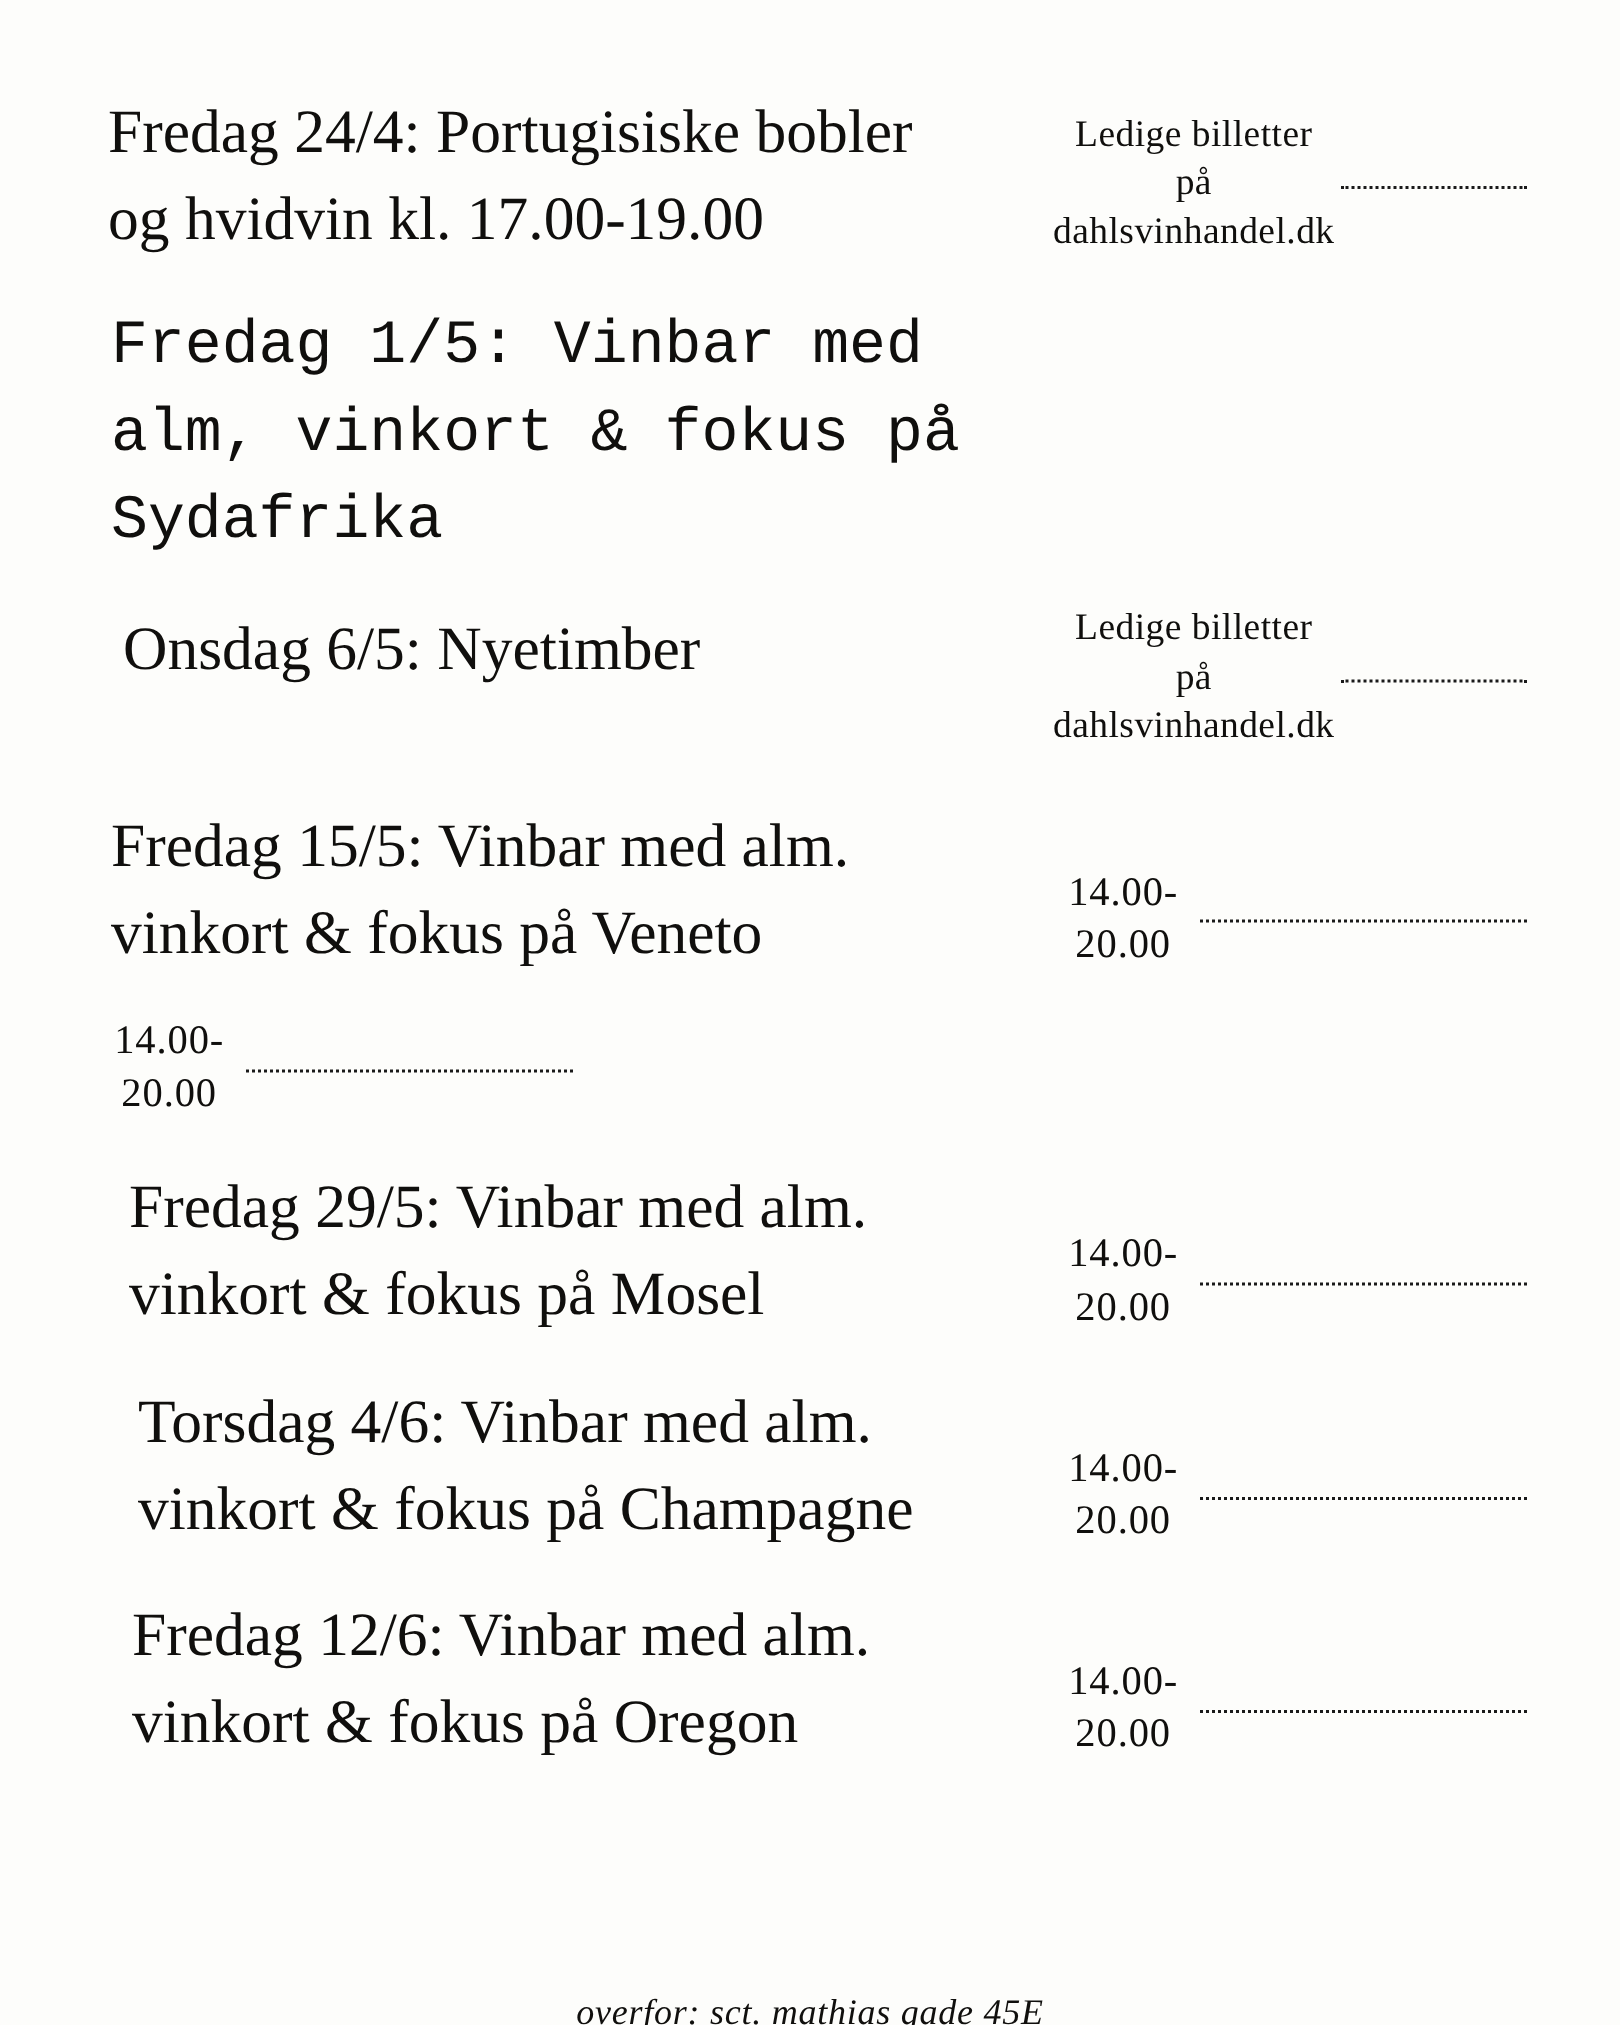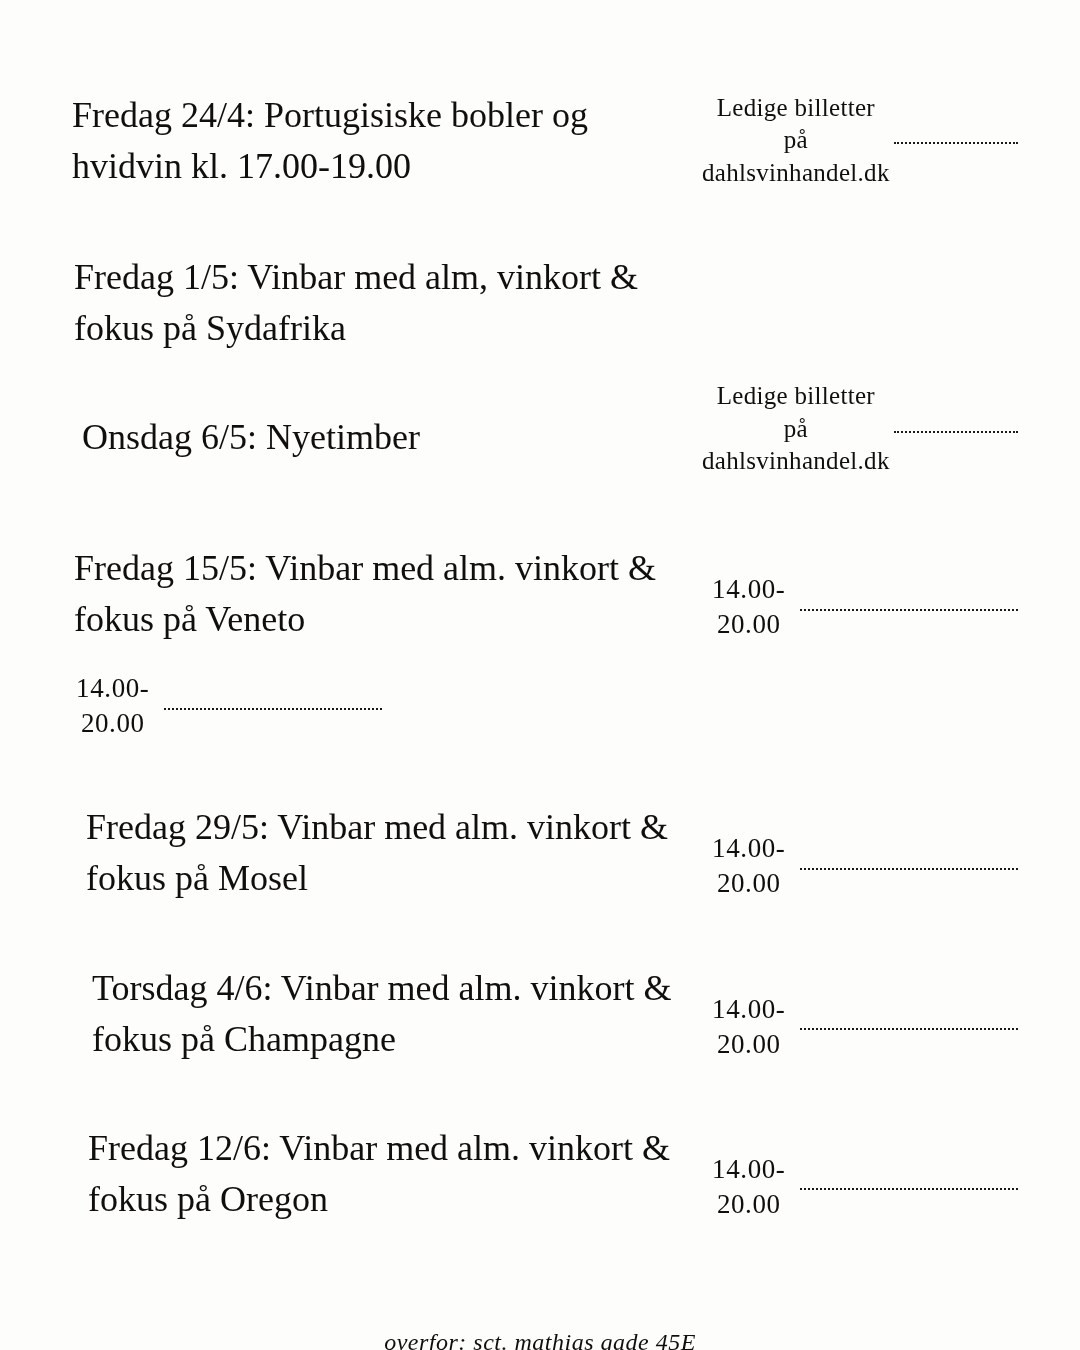--- a/index.html
+++ b/index.html
@@ -49,26 +49,25 @@
     margin: 58px 0 0 0;
     padding: 0 62px 0 62px;
   }
   .event-row {
     display: flex;
     align-items: flex-start;
     justify-content: space-between;
     margin-bottom: 26px;
   }
   .event-title {
-    font-size: 36px;
+    font-size: 41px;
     line-height: 1.42;
     flex: 0 1 auto;
     max-width: 620px;
     padding-left: 8px;
-    margin-top: 32px;
   }
   .event-right {
     flex: 0 0 auto;
     width: 320px;
     display: flex;
     flex-direction: row;
     align-items: center;
     justify-content: flex-end;
     align-self: flex-end;
   }
@@ -85,21 +84,21 @@
   }
   .dotline {
     width: 100%;
     border-bottom: 2.5px dotted #1a1a1a;
     height: 0;
     margin-top: 2px;
   }
 
   
   .row-0 .event-title { max-width: 560px; padding-left: 10px; }
-  .row-1 .event-title { padding-left: 12px; }
+  .row-1 .event-title { padding-left: 12px; font-family: Liberation Mono, monospace; }
   .row-2 .event-title { padding-left: 20px; }
   .row-3 .event-title { padding-left: 12px; }
   .row-4 .event-title { padding-left: 16px; }
   .row-5 .event-title { padding-left: 24px; }
   .row-6 .event-title { padding-left: 30px; }
   .row-7 .event-title { padding-left: 26px; }
 
   .row-2 { margin-bottom: 30px; }
   .row-0 { margin-bottom: 28px; }
 

